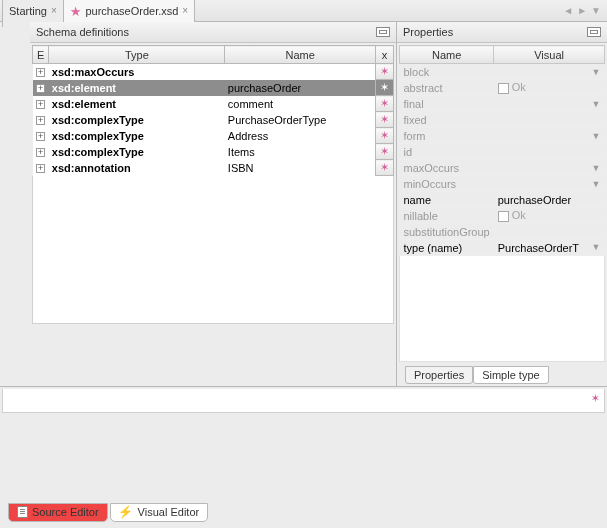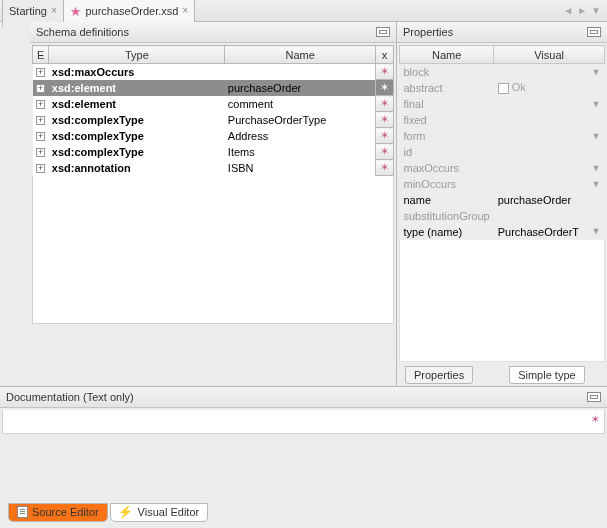--- a/index.html
+++ b/index.html
@@ -178,21 +178,21 @@
   }
   .btab {
     border:1px solid #b8b8b8;
     background: #f2f2f2;
     padding:2px 8px;
     border-radius: 0 0 3px 3px;
     border-top:1px solid #b8b8b8;
     font-size:11px;
     color:#333;
   }
-  .btab.active { background:#fff;margin-left:36px; }
+  .btab.active { background:#fff; }
 
   
   .doc-panel {
     border-top:1px solid #b8b8b8;
   }
   .doc-body { padding:2px; }
   .doc-table {
     border-collapse:collapse;
     width:100%;
   }
@@ -213,21 +213,21 @@
   }
 
   
   .footer-tabs {
     position:absolute;
     bottom: 6px; left:8px;
     display:flex; gap:2px;
   }
   .ftab {
     border:1px solid #b8b8b8;
-    background:#f97316;
+    background:#ef4444;
     padding:2px 8px 3px 8px;
     border-radius: 0 0 5px 5px;
     display:flex; gap:4px; align-items:center;
     font-size:11px; color:#333;
   }
   .ftab.active { background:#fff; }
   .doc-icon {
     width:11px; height:12px; background:#fff; border:1px solid #888;
     position:relative;
   }
@@ -367,43 +367,43 @@
             </tr>
             <tr>
               <td class="pn">minOccurs</td>
               <td class="pv"><span></span><span class="dropdown-arrow">▼</span></td>
             </tr>
             <tr class="strong">
               <td class="pn">name</td>
               <td class="pv"><span>purchaseOrder</span></td>
             </tr>
             <tr>
+              <td class="pn">nillable</td>
+              <td class="pv"><span class="checkbox-sq"></span><span>Ok</span></td>
+            </tr>
+            <tr>
               <td class="pn">substitutionGroup</td>
               <td class="pv"><span></span></td>
             </tr>
             <tr class="strong">
               <td class="pn">type (name)</td>
               <td class="pv"><span>PurchaseOrderT</span><span class="dropdown-arrow">▼</span></td>
             </tr>
           </tbody>
       </table>
       <div class="props-fill"></div>
       <div class="bottom-tabs">
         <div class="btab">Properties</div>
         <div class="btab active">Simple type</div>
       </div>
     </div>
   </div>
 </div>
 
 <div class="doc-panel">
-  <div class="panel-header">
-    <span class="title">Documentation (Text only)</span>
-    <span class="minmax-icon"></span>
-  </div>
   <div class="doc-body">
     <div class="doc-fill">
       <span class="xmark">✶</span>
     </div>
   </div>
 </div>
 
 <div class="footer-tabs">
   <div class="ftab">
     <span class="doc-icon"></span>

